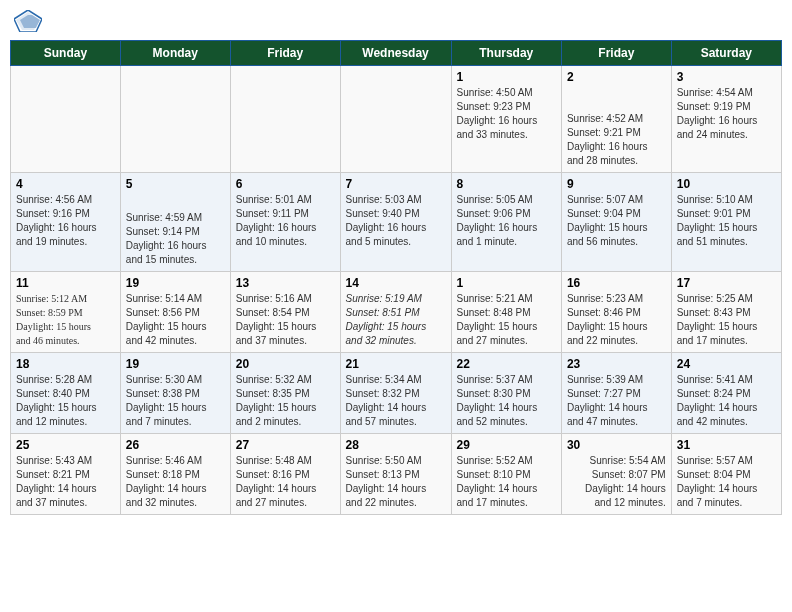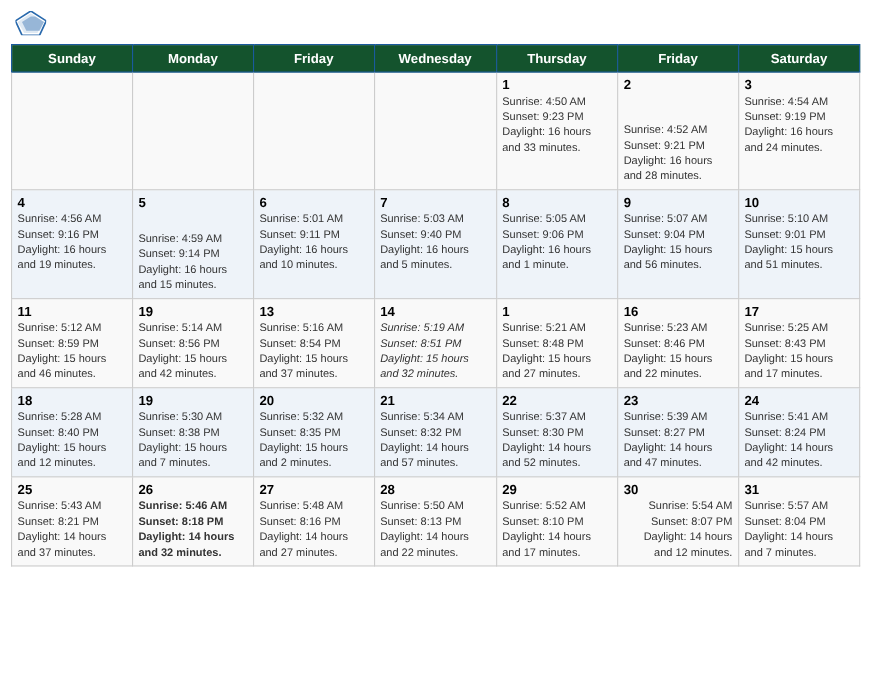--- a/index.html
+++ b/index.html
@@ -179,21 +179,21 @@
           <div class="day-number">10</div>
           <div class="day-info" style="white-space: pre-line;">Sunrise: 5:10 AM
 Sunset: 9:01 PM
 Daylight: 15 hours
 and 51 minutes.</div>
         </td>
       </tr>
       <tr>
         <td>
           <div class="day-number">11</div>
-          <div class="day-info" style="white-space: pre-line;">Sunrise: 5:12 AM
+          <div class="day-info" style="white-space: pre-line; font-family: Liberation Serif, serif;">Sunrise: 5:12 AM
 Sunset: 8:59 PM
 Daylight: 15 hours
 and 46 minutes.</div>
         </td>
         <td>
           <div class="day-number">19</div>
           <div class="day-info" style="white-space: pre-line;">Sunrise: 5:14 AM
 Sunset: 8:56 PM
 Daylight: 15 hours
 and 42 minutes.</div>
@@ -266,21 +266,21 @@
         <td>
           <div class="day-number">22</div>
           <div class="day-info" style="white-space: pre-line;">Sunrise: 5:37 AM
 Sunset: 8:30 PM
 Daylight: 14 hours
 and 52 minutes.</div>
         </td>
         <td>
           <div class="day-number">23</div>
           <div class="day-info" style="white-space: pre-line;">Sunrise: 5:39 AM
-Sunset: 8:27 PM
+Sunset: 7:27 PM
 Daylight: 14 hours
 and 47 minutes.</div>
         </td>
         <td>
           <div class="day-number">24</div>
           <div class="day-info" style="white-space: pre-line;">Sunrise: 5:41 AM
 Sunset: 8:24 PM
 Daylight: 14 hours
 and 42 minutes.</div>
         </td>
@@ -288,21 +288,21 @@
       <tr>
         <td>
           <div class="day-number">25</div>
           <div class="day-info" style="white-space: pre-line;">Sunrise: 5:43 AM
 Sunset: 8:21 PM
 Daylight: 14 hours
 and 37 minutes.</div>
         </td>
         <td>
           <div class="day-number">26</div>
-          <div class="day-info" style="white-space: pre-line; font-weight: bold;">Sunrise: 5:46 AM
+          <div class="day-info" style="white-space: pre-line;">Sunrise: 5:46 AM
 Sunset: 8:18 PM
 Daylight: 14 hours
 and 32 minutes.</div>
         </td>
         <td>
           <div class="day-number">27</div>
           <div class="day-info" style="white-space: pre-line;">Sunrise: 5:48 AM
 Sunset: 8:16 PM
 Daylight: 14 hours
 and 27 minutes.</div>

